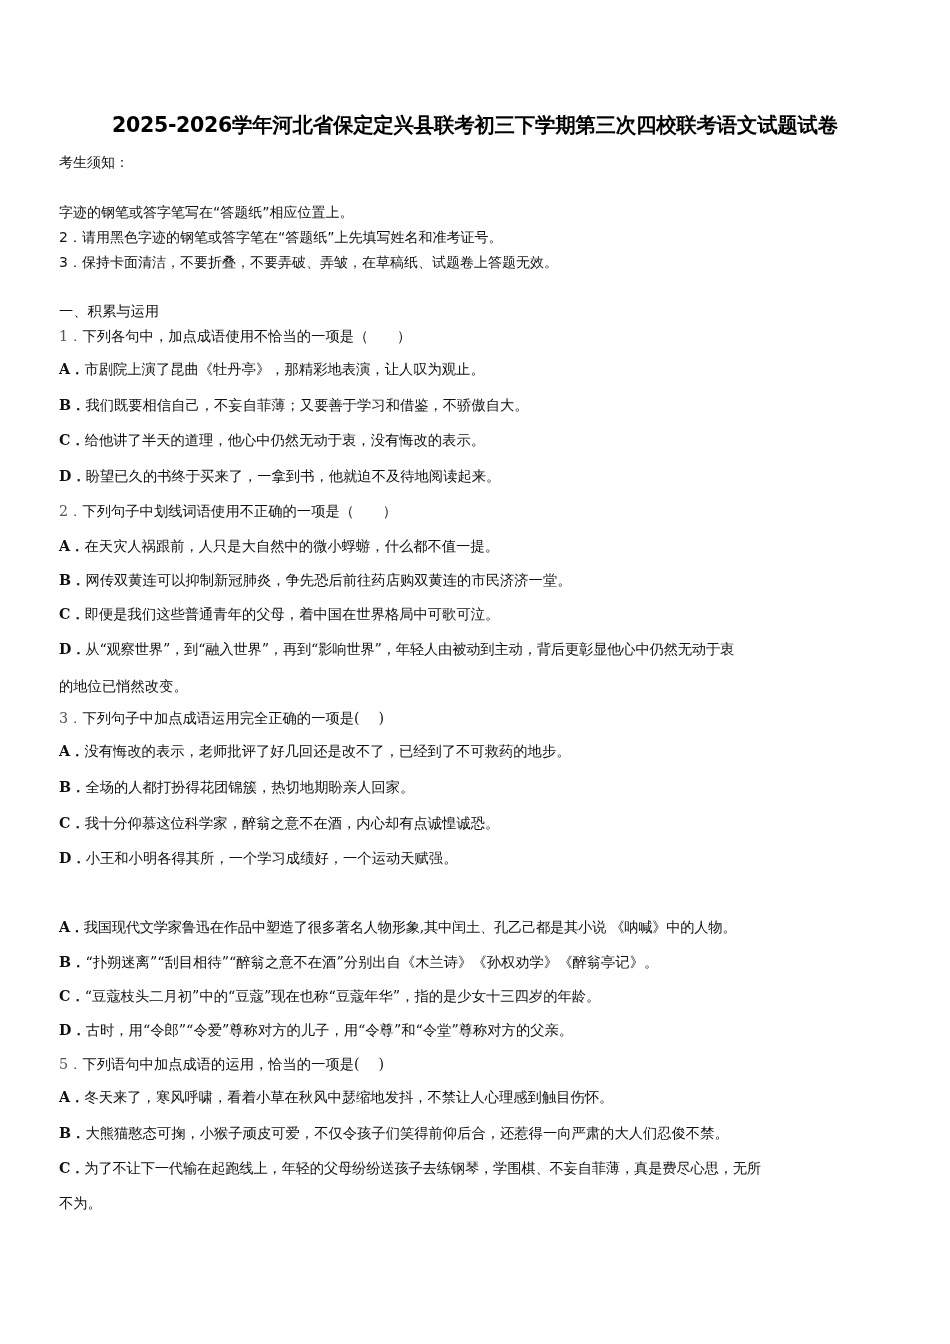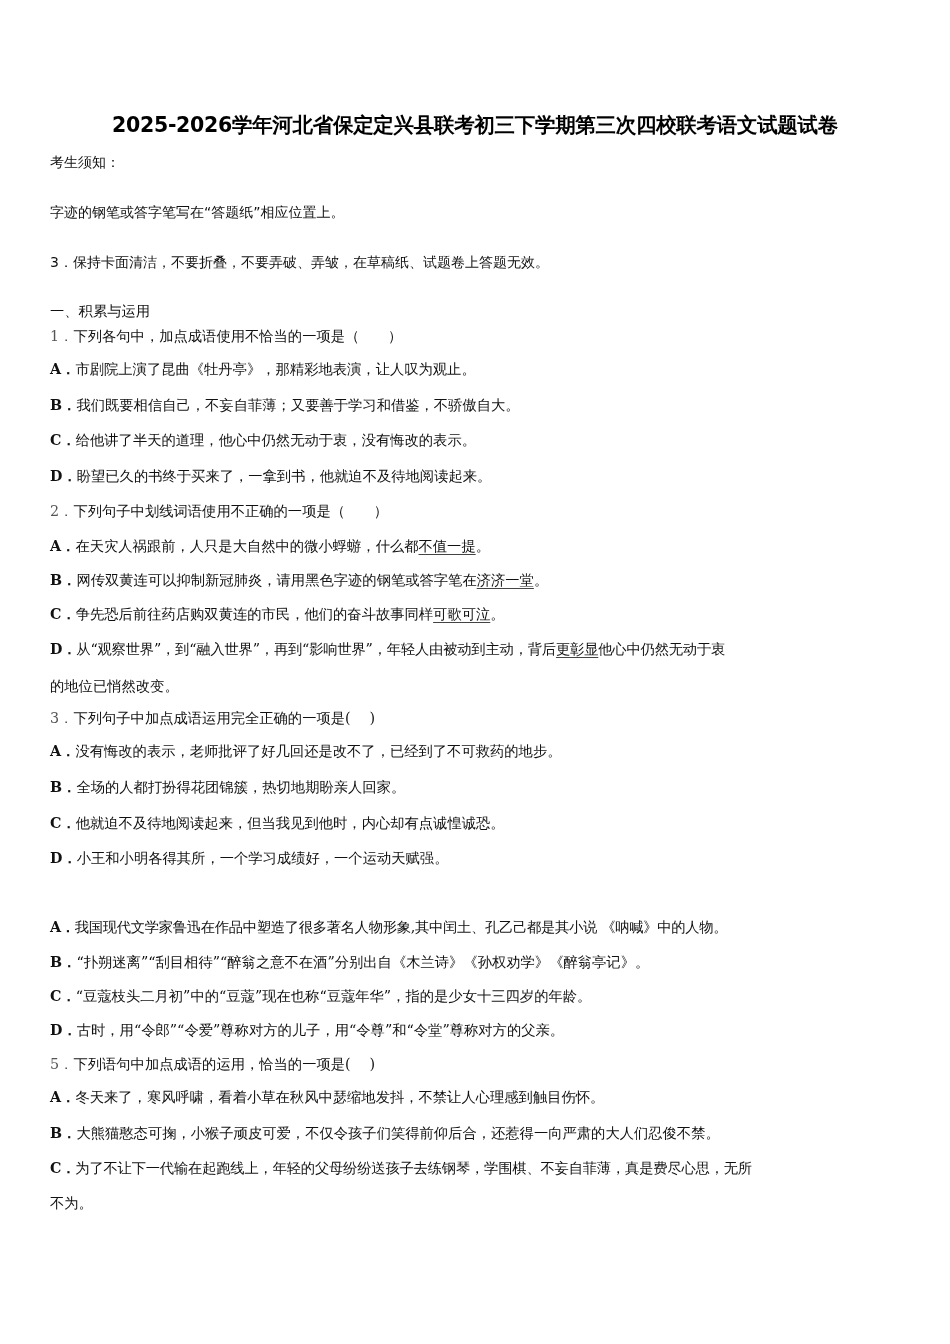--- a/index.html
+++ b/index.html
@@ -8,64 +8,65 @@
     font-family: "DejaVu Serif", "Liberation Serif", serif;
     color: #111111;
   }
   .page { position: absolute; left: 0; top: 0; width: 754px; height: 1344px; }
   .title {
     position: absolute; left: 0; width: 950px; top: 111px; text-align: center;
     font-family: "DejaVu Sans", "Liberation Sans", sans-serif;
     font-weight: bold; font-size: 20.5px; letter-spacing: -0.3px; color: #000;
   }
   .line {
-    position: absolute; left: 50px; white-space: nowrap;
+    position: absolute; left: 59px; white-space: nowrap;
     font-size: 14.3px; line-height: 18px; color: #111; text-align: right;
   }
   .notice { font-family: "DejaVu Sans", "Liberation Sans", sans-serif; font-size: 14px; }
   .qstem .num { color: #555; font-weight: normal; }
   .opt .lbl { font-weight: bold; }
-  .ul { text-decoration: underline; text-decoration-color: #444; text-underline-offset: 3px; }
+  .ul { text-decoration-color: #444; text-underline-offset: 3px; }
 </style>
 </head>
 <body>
 
 <div class="page">
 
   <div class="title">2025-2026学年河北省保定定兴县联考初三下学期第三次四校联考语文试题试卷</div>
 
   <div class="line notice" style="top:153px">考生须知：</div>
   <div class="line notice" style="top:203px">字迹的钢笔或答字笔写在“答题纸”相应位置上。</div>
+  <div class="line notice" style="top:228px">2．请用黑色字迹的钢笔或答字笔在“答题纸”上先填写姓名和准考证号。</div>
   <div class="line notice" style="top:253px">3．保持卡面清洁，不要折叠，不要弄破、弄皱，在草稿纸、试题卷上答题无效。</div>
 
   <div class="line" style="top:302px">一、积累与运用</div>
 
   <div class="line qstem" style="top:327px">
     <span class="num">1．</span><span>下列各句中，加点成语使用不恰当的一项是（　　）</span>
   </div>
   <div class="line opt" style="top:360px"><span class="lbl">A．</span><span>市剧院上演了昆曲《牡丹亭》，那精彩地表演，让人叹为观止。</span></div>
   <div class="line opt" style="top:396px"><span class="lbl">B．</span><span>我们既要相信自己，不妄自菲薄；又要善于学习和借鉴，不骄傲自大。</span></div>
   <div class="line opt" style="top:431px"><span class="lbl">C．</span><span>给他讲了半天的道理，他心中仍然无动于衷，没有悔改的表示。</span></div>
   <div class="line opt" style="top:467px"><span class="lbl">D．</span><span>盼望已久的书终于买来了，一拿到书，他就迫不及待地阅读起来。</span></div>
 
   <div class="line qstem" style="top:502px">
     <span class="num">2．</span><span>下列句子中划线词语使用不正确的一项是（　　）</span>
   </div>
   <div class="line opt" style="top:537px"><span class="lbl">A．</span><span>在天灾人祸跟前，人只是大自然中的微小蜉蝣，什么都</span><span class="ul">不值一提</span><span>。</span></div>
-  <div class="line opt" style="top:571px"><span class="lbl">B．</span><span>网传双黄连可以抑制新冠肺炎，请用黑色字迹的钢笔或答字笔在</span><span class="ul">济济一堂</span><span>。</span></div>
-  <div class="line opt" style="top:605px"><span class="lbl">C．</span><span>争先恐后前往药店购双黄连的市民，他们的奋斗故事同样</span><span class="ul">可歌可泣</span><span>。</span></div>
+  <div class="line opt" style="top:571px"><span class="lbl">B．</span><span>网传双黄连可以抑制新冠肺炎，争先恐后前往药店购双黄连的市民</span><span class="ul">济济一堂</span><span>。</span></div>
+  <div class="line opt" style="top:605px"><span class="lbl">C．</span><span>即便是我们这些普通青年的父母，着中国在世界格局中</span><span class="ul">可歌可泣</span><span>。</span></div>
   <div class="line opt" style="top:640px; letter-spacing:-0.2px"><span class="lbl">D．</span><span>从“观察世界”，到“融入世界”，再到“影响世界”，年轻人由被动到主动，背后</span><span class="ul">更彰显</span><span>他心中仍然无动于衷</span></div>
   <div class="line" style="top:677px">的地位已悄然改变。</div>
 
   <div class="line qstem" style="top:709px">
     <span class="num">3．</span><span>下列句子中加点成语运用完全正确的一项是(　 )</span>
   </div>
   <div class="line opt" style="top:742px"><span class="lbl">A．</span><span>没有悔改的表示，老师批评了好几回还是改不了，已经到了不可救药的地步。</span></div>
   <div class="line opt" style="top:778px"><span class="lbl">B．</span><span>全场的人都打扮得花团锦簇，热切地期盼亲人回家。</span></div>
-  <div class="line opt" style="top:814px"><span class="lbl">C．</span><span>他就迫不及待地阅读起来，但当我见到他时，内心却有点诚惶诚恐。</span></div>
+  <div class="line opt" style="top:814px"><span class="lbl">C．</span><span>我十分仰慕这位科学家，醉翁之意不在酒，内心却有点诚惶诚恐。</span></div>
   <div class="line opt" style="top:849px"><span class="lbl">D．</span><span>小王和小明各得其所，一个学习成绩好，一个运动天赋强。</span></div>
 
   <div class="line opt" style="top:918px; letter-spacing:-0.3px"><span class="lbl">A．</span><span>我国现代文学家鲁迅在作品中塑造了很多著名人物形象,其中闰土、孔乙己都是其小说 《呐喊》中的人物。</span></div>
   <div class="line opt" style="top:953px"><span class="lbl">B．</span><span>“扑朔迷离”“刮目相待”“醉翁之意不在酒”分别出自《木兰诗》《孙权劝学》《醉翁亭记》。</span></div>
   <div class="line opt" style="top:987px"><span class="lbl">C．</span><span>“豆蔻枝头二月初”中的“豆蔻”现在也称“豆蔻年华”，指的是少女十三四岁的年龄。</span></div>
   <div class="line opt" style="top:1021px"><span class="lbl">D．</span><span>古时，用“令郎”“令爱”尊称对方的儿子，用“令尊”和“令堂”尊称对方的父亲。</span></div>
 
   <div class="line qstem" style="top:1055px">
     <span class="num">5．</span><span>下列语句中加点成语的运用，恰当的一项是(　 )</span>
   </div>

